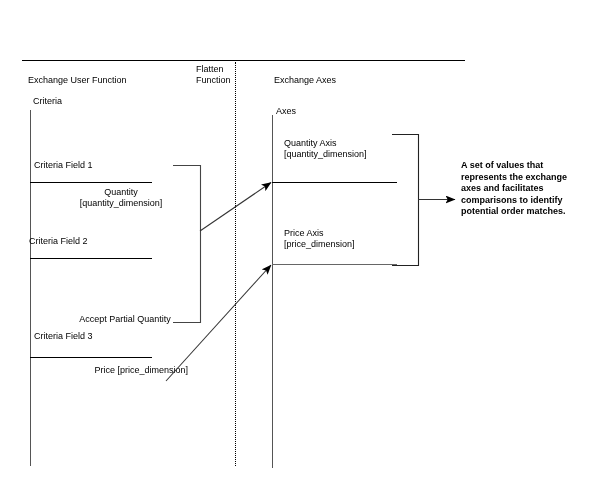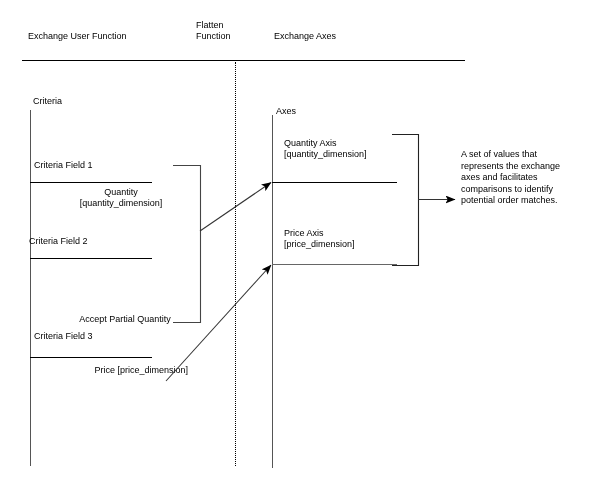--- a/index.html
+++ b/index.html
@@ -5,21 +5,21 @@
 <style>
   html,body{margin:0;padding:0;background:#ffffff;}
   body{
     width:609px;height:477px;position:relative;overflow:hidden;
     font-family:"Liberation Sans","DejaVu Sans",sans-serif;
     color:#000000;
     -webkit-font-smoothing:none;
   }
   .canvas{position:absolute;left:0;top:0;width:609px;height:477px;}
   .lbl{position:absolute;white-space:pre;font-size:9px;line-height:11px;color:#000;}
-  .hdr{position:absolute;white-space:pre;font-size:9px;line-height:11px;color:#000;}
+  .hdr{position:absolute;white-space:pre;font-size:9px;line-height:11px;color:#000;margin-top:44px;}
   .vline{position:absolute;width:1px;background:#555555;}
   .hline{position:absolute;height:1px;background:#000000;}
   .hline.soft{background:#666666;}
   .rule-top{position:absolute;height:1px;background:#000000;}
   svg.overlay{position:absolute;left:0;top:0;width:609px;height:477px;pointer-events:none;}
   .dotted{position:absolute;width:1px;border-left:1px dotted #000;}
   .annot{position:absolute;font-size:9px;line-height:11.5px;white-space:pre-line;color:#000;}
 </style>
 </head>
 <body>
@@ -59,21 +59,21 @@
   <div class="lbl" style="left:276px;top:106px;">Axes</div>
 
   <div class="lbl" style="left:284px;top:138px;">Quantity Axis
 [quantity_dimension]</div>
   <div class="hline" style="left:272px;top:182px;width:125px;"></div>
 
   <div class="lbl" style="left:284px;top:228px;">Price Axis
 [price_dimension]</div>
   <div class="hline soft" style="left:272px;top:264px;width:125px;"></div>
 
-  <div class="annot" style="left:461px;top:149px;width:135px;">A set of values that
+  <div class="annot" style="left:461px;top:160px;width:135px;font-weight:bold;">A set of values that
 represents the exchange
 axes and facilitates
 comparisons to identify
 potential order matches.</div>
 
   <svg class="overlay" viewBox="0 0 609 477">
     <defs>
       <marker id="ah" markerWidth="10" markerHeight="8" refX="9.5" refY="4" orient="auto" markerUnits="userSpaceOnUse">
         <path d="M0,0 L10,4 L0,8 L2.2,4 Z" fill="#000"></path>
       </marker>

